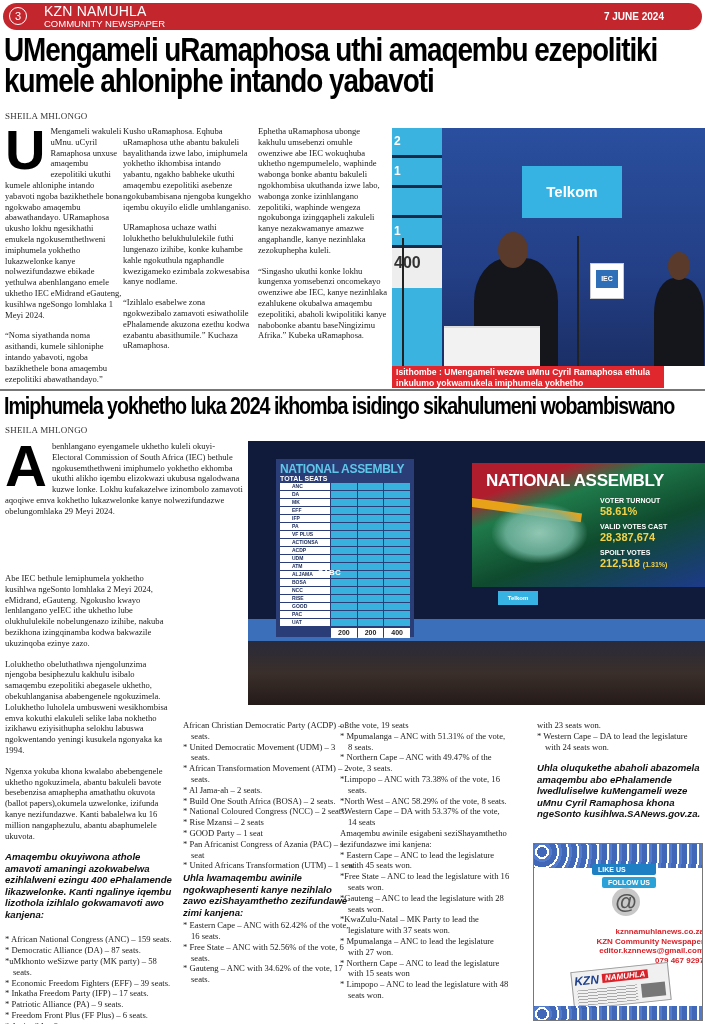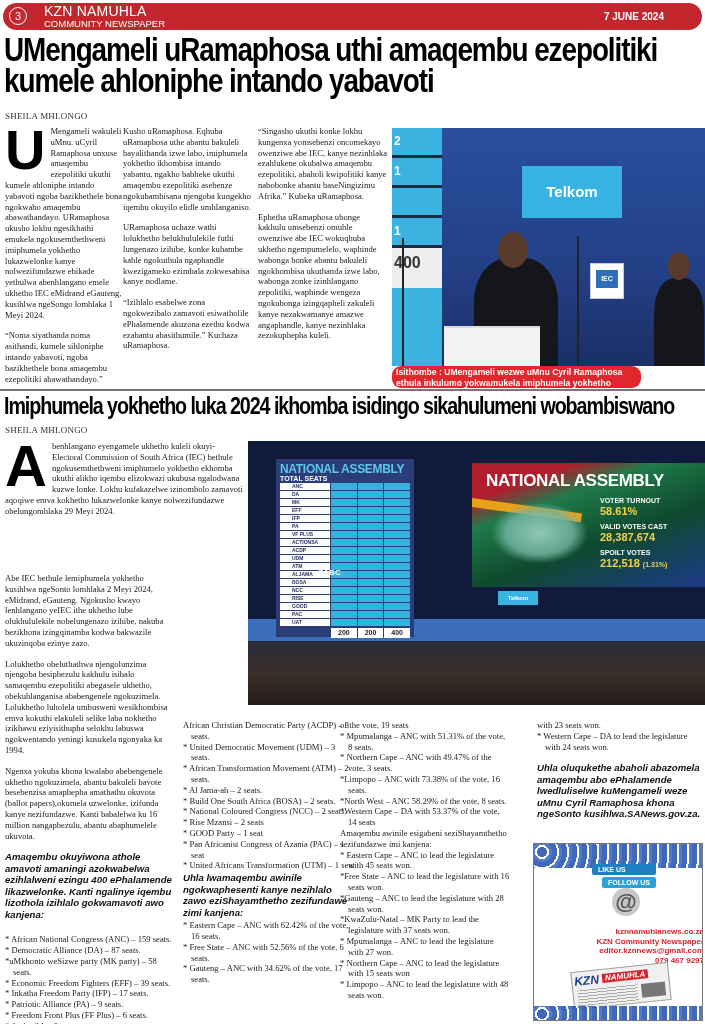--- a/index.html
+++ b/index.html
@@ -27,21 +27,21 @@
   .dc-u { font-size: 56px; line-height: 44px; margin: 2px 5px 0 0; }
   .dc-a { font-size: 58px; line-height: 46px; margin: 2px 5px 0 0; }
 
   .divider { position: absolute; left: 0; top: 389px; width: 705px; height: 2px; background: #777; }
 
   
   .photo { position: absolute; overflow: hidden; }
   .photo1 { left: 392px; top: 128px; width: 313px; height: 238px; background: linear-gradient(180deg, #2a4f9e 0%, #233f86 60%, #1b2f66 100%); }
   .photo2 { left: 248px; top: 441px; width: 457px; height: 264px; background: #101a3a; }
 
-  .caption { position: absolute; left: 392px; top: 366px; width: 249px; height: 22px; background: #e0272e; color: #fff; font: bold 8.6px "Liberation Sans", sans-serif; line-height: 10.5px; padding: 1px 4px; border-radius: 9px; }
+  .caption { position: absolute; left: 392px; top: 366px; width: 272px; height: 22px; background: #e0272e; color: #fff; font: bold 8.6px "Liberation Sans", sans-serif; line-height: 10.5px; padding: 1px 4px; }
 
   
   .score-strip { position: absolute; left: 0; top: 0; width: 50px; height: 238px; background: #3ab3e0; }
   .score-strip .cell { height: 30px; border-bottom: 3px solid #1a2a44; color: #fff; font: bold 12px "Liberation Sans", sans-serif; padding: 6px 2px; }
   .score-strip .total { background: #eee; color: #333; font: bold 16px "Liberation Sans", sans-serif; padding: 6px 2px; height: 40px; }
   .telkom-board { position: absolute; left: 130px; top: 38px; width: 100px; height: 52px; background: #36b3e3; color: #fff; font: bold 15px "Liberation Sans", sans-serif; text-align: center; line-height: 52px; }
   .iec-logo { position: absolute; left: 198px; top: 135px; width: 34px; height: 36px; background: #fff; border: 1px solid #ccc; }
   .iec-logo span { display: block; margin: 6px auto 0; width: 22px; height: 18px; background: #2f6fb8; color: #fff; font: bold 7px "Liberation Sans", sans-serif; text-align: center; line-height: 18px; }
   .person { position: absolute; background: #14161c; border-radius: 40% 40% 0 0; }
   .head { position: absolute; background: #5a3a2a; border-radius: 50%; }
@@ -110,22 +110,22 @@
   <p>“Noma siyathanda noma asithandi, kumele sihloniphe intando yabavoti, ngoba bazikhethele bona amaqembu ezepolitiki abawathandayo.”</p>
 </div>
 
 <div class="col" style="left:123px;top:126px;width:128px;">
   <p>Kusho uRamaphosa. Eqhuba uRamaphosa uthe abantu bakuleli bayalithanda izwe labo, imiphumela yokhetho ikhombisa intando yabantu, ngakho babheke ukuthi amaqembu ezepolitiki asebenze ngokubambisana njengoba kungekho iqembu okuyilo elidle umhlanganiso.</p>
   <p>URamaphosa uchaze wathi lolukhetho belukhululekile futhi lungenazo izihibe, konke kuhambe kahle ngokuthula ngaphandle kwezigameko ezimbala  zokwesabisa kanye nodlame.</p>
   <p>“Izihlalo esabelwe zona ngokwezibalo zamavoti esiwatholile ePhalamende akuzona ezethu kodwa ezabantu abasithumile.” Kuchaza uRamaphosa.</p>
 </div>
 
 <div class="col" style="left:258px;top:126px;width:130px;">
+  <p>Ephetha uRamaphosa ubonge kakhulu umsebenzi omuhle owenziwe abe IEC wokuqhuba ukhetho ngempumelelo, waphinde wabonga bonke abantu bakuleli ngokhombisa ukuthanda izwe labo, wabonga zonke izinhlangano zepolitiki, waphinde wengeza ngokubonga izingqapheli zakuleli kanye nezakwamanye amazwe angaphandle, kanye nezinhlaka zezokuphepha kuleli.</p>
   <p>“Singasho ukuthi konke lokhu kungenxa yomsebenzi oncomekayo owenziwe abe IEC, kanye nezinhlaka ezahlukene okubalwa amaqembu ezepolitiki, abaholi kwipolitiki kanye nabobonke abantu baseNingizimu Afrika.” Kubeka uRamaphosa.</p>
-  <p>Ephetha uRamaphosa ubonge kakhulu umsebenzi omuhle owenziwe abe IEC wokuqhuba ukhetho ngempumelelo, waphinde wabonga bonke abantu bakuleli ngokhombisa ukuthanda izwe labo, wabonga zonke izinhlangano zepolitiki, waphinde wengeza ngokubonga izingqapheli zakuleli kanye nezakwamanye amazwe angaphandle, kanye nezinhlaka zezokuphepha kuleli.</p>
 </div>
 
 <div class="photo photo1">
   <div class="score-strip">
     <div class="cell">2</div>
     <div class="cell">1</div>
     <div class="cell"></div>
     <div class="cell">1</div>
     <div class="total">400</div>
   </div>

